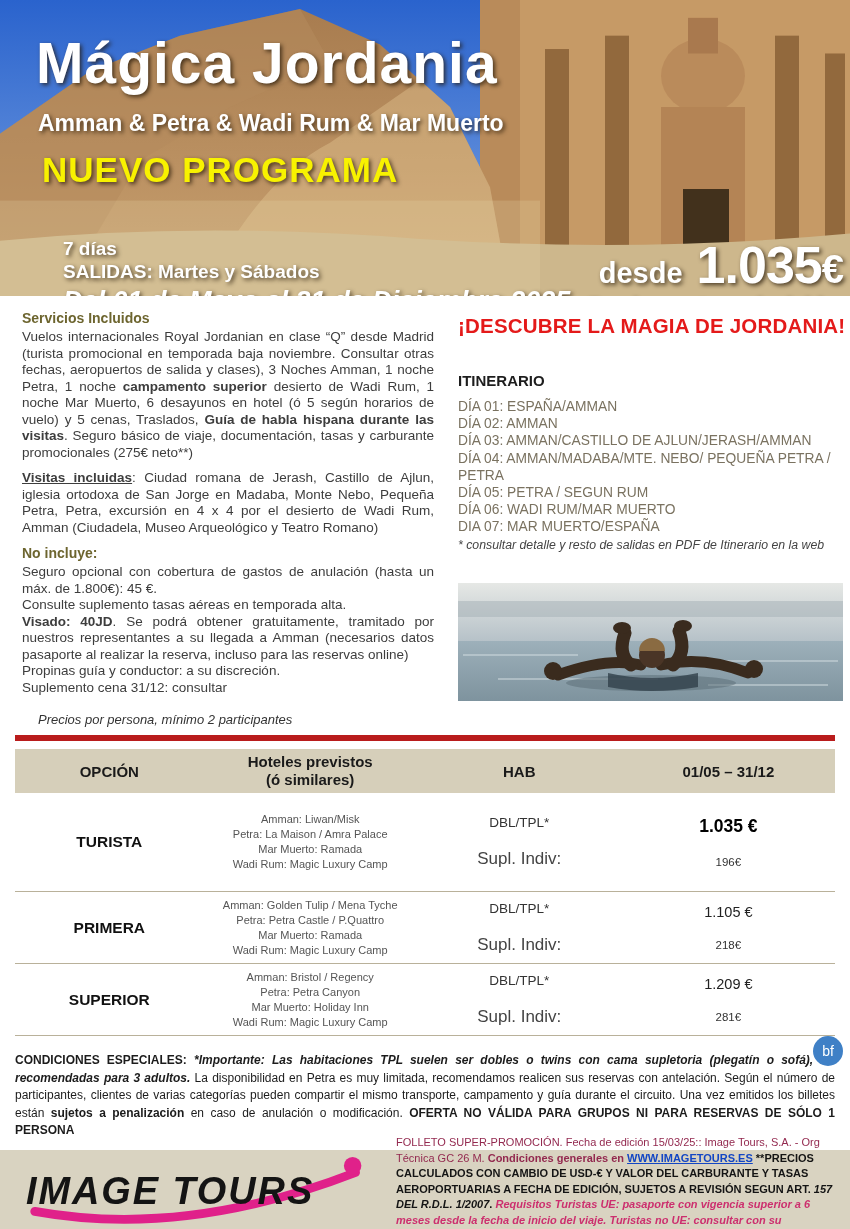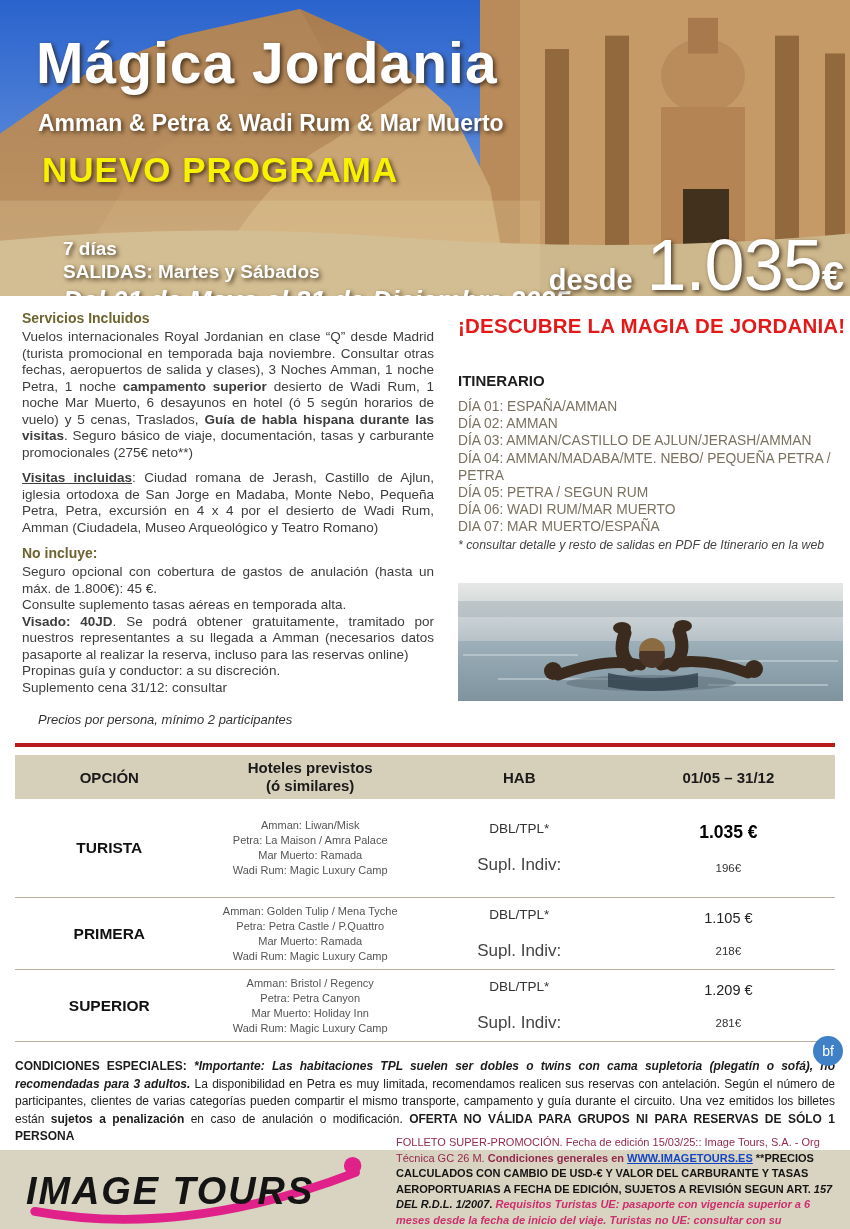--- a/index.html
+++ b/index.html
@@ -12,42 +12,42 @@
   .hero *{text-shadow:2px 2px 4px rgba(35,22,5,.75);}
   .hero-title{position:absolute;left:36px;top:30px;margin:0;font-size:57px;font-weight:700;letter-spacing:1px;}
   .hero-subtitle{position:absolute;left:38px;top:110px;font-size:23px;font-weight:700;}
   .hero-badge{position:absolute;left:42px;top:150px;font-size:35px;font-weight:700;color:#f8f200;letter-spacing:1px;}
   .hero-info{position:absolute;left:63px;top:237px;}
   .hero-duration,.hero-departures{font-size:19px;font-weight:700;line-height:23px;}
   .hero-dates{font-size:27px;font-weight:700;margin-top:3px;font-style:italic;}
   .hero-price{position:absolute;right:6px;top:234px;text-align:right;}
   .price-line{display:flex;align-items:baseline;justify-content:flex-end;}
   .price-desde{font-size:29px;font-weight:700;margin-right:14px;}
-  .price-amount{font-size:72px;font-weight:400;line-height:62px;letter-spacing:-1px;}
+  .price-amount{font-size:52px;font-weight:700;line-height:62px;letter-spacing:-1px;}
   .price-cur{font-size:40px;font-weight:700;}
   .price-note{font-size:20.5px;font-weight:700;margin-top:-4px;}
 
   
   .content{display:flex;padding:12px 20px 0 22px;}
   .col-left{width:412px;flex:none;}
   .col-right{flex:1;padding-left:24px;}
   .h-olive{color:#6d652f;font-size:14px;font-weight:700;margin:2px 0 3px;}
   .body-p{font-size:13.5px;line-height:16.5px;margin:0 0 9px;text-align:justify;color:#3d3d3d;}
   .body-p.tight{margin-bottom:0;}
   .note-italic{font-style:italic;font-size:13px;color:#333;margin:16px 0 0 16px;}
 
   .promo-heading{color:#e41a1a;font-size:20.5px;font-weight:800;margin:6px 0 0;letter-spacing:.2px;white-space:nowrap;}
   .itin-heading{font-size:15px;font-weight:700;color:#1d1d1d;margin:34px 0 9px;}
   .itin-days div{font-size:13.8px;line-height:17.2px;color:#7a7260;}
   .itin-note{font-size:12.3px;font-style:italic;color:#444;margin-top:2px;}
   .deadsea{margin-top:31px;width:385px;height:118px;}
   .deadsea svg{width:100%;height:100%;display:block;}
 
   
-  .ptable{margin:16px 15px 0;border-top:4px solid #b91c1c;}
+  .ptable{margin:8px 15px 0;border-top:6px solid #b91c1c;}
   .thead{display:grid;grid-template-columns:23% 26% 25% 26%;background:#d6cfba;min-height:44px;
          align-items:center;text-align:center;font-weight:700;font-size:15px;color:#1a1a1a;margin-top:8px;}
   .thead .two-line{line-height:18px;}
   .trow{display:grid;grid-template-columns:23% 26% 25% 26%;align-items:center;text-align:center;}
   .trow.sep{border-top:1px solid #b9b19a;}
   .trow.last{border-bottom:1px solid #b9b19a;}
   .row-tall{min-height:98px;}
   .row-mid{min-height:71px;}
   .cell-option{font-size:15.5px;font-weight:700;color:#111;}
   .cell-hotels div{font-size:11px;line-height:15px;color:#555;}

